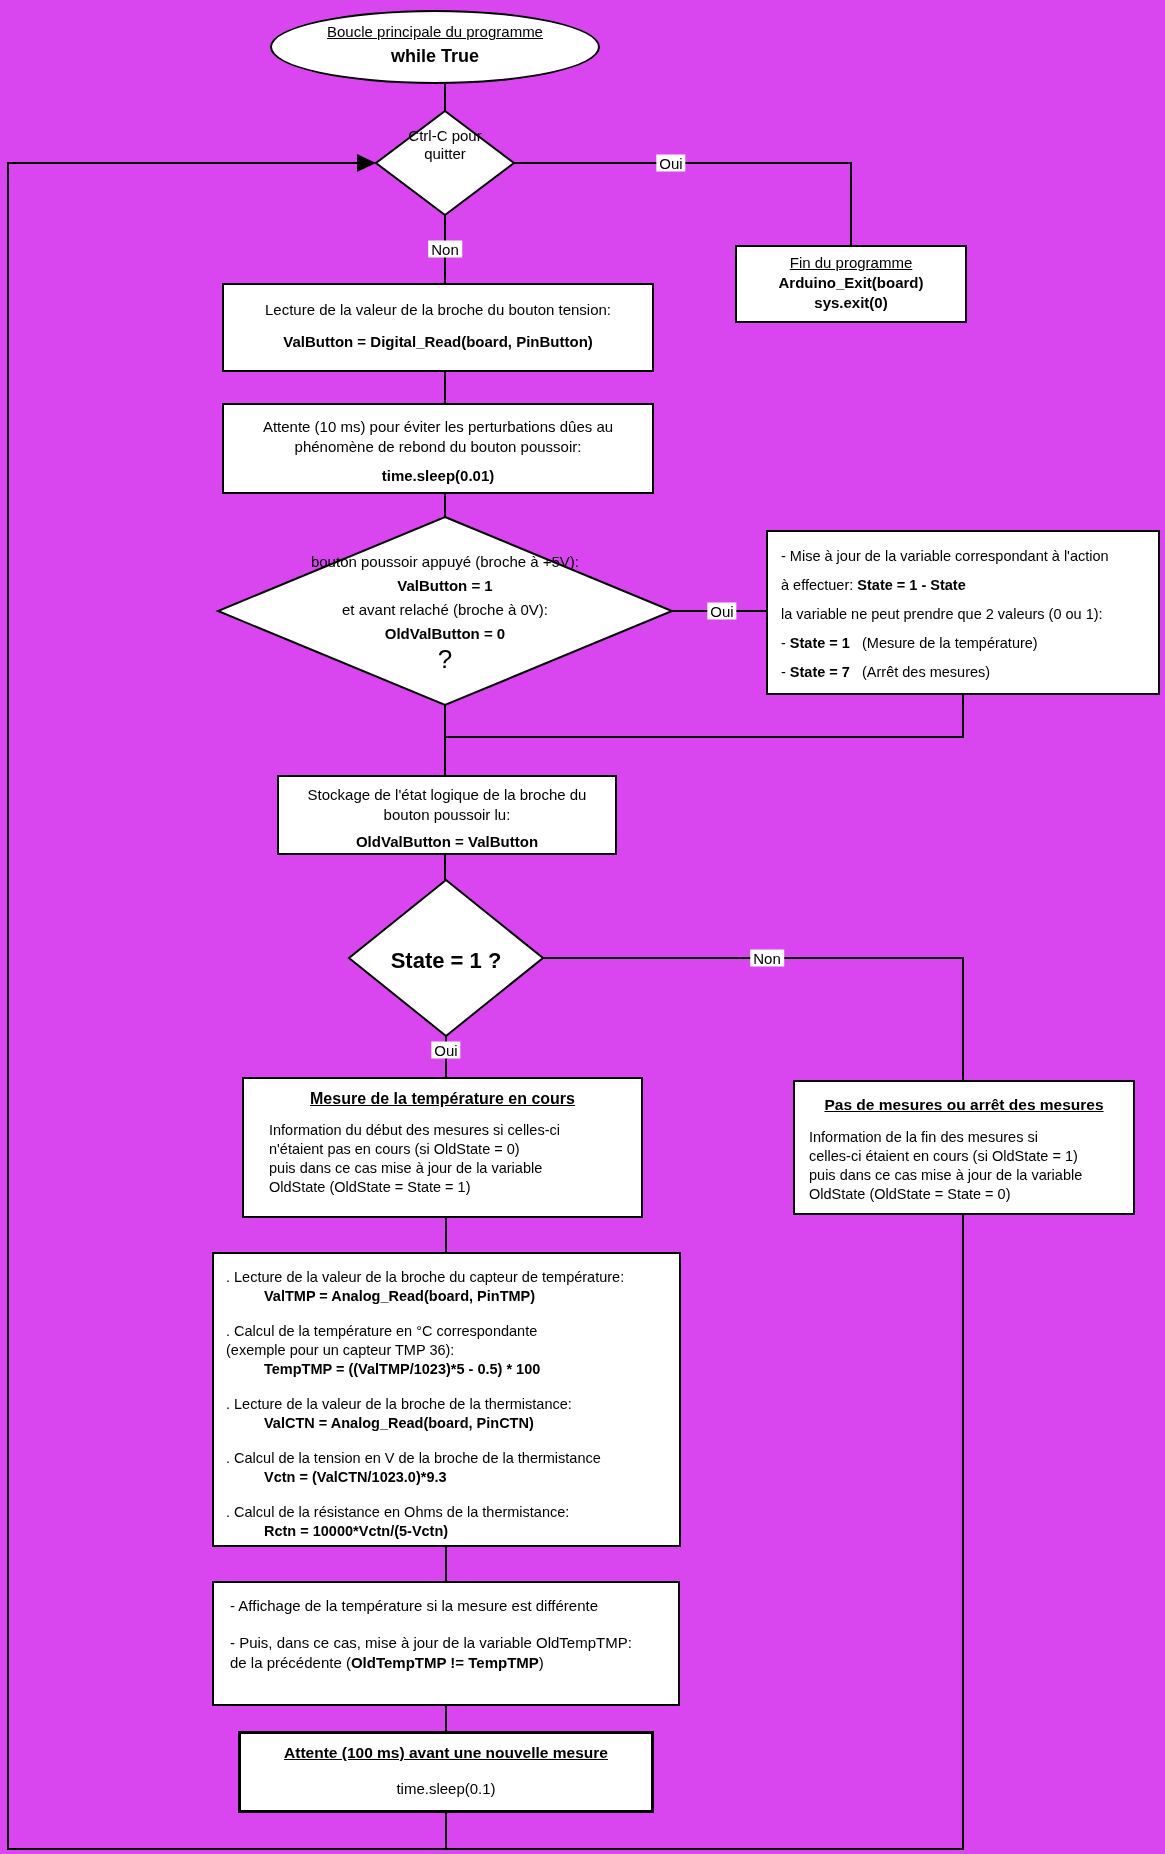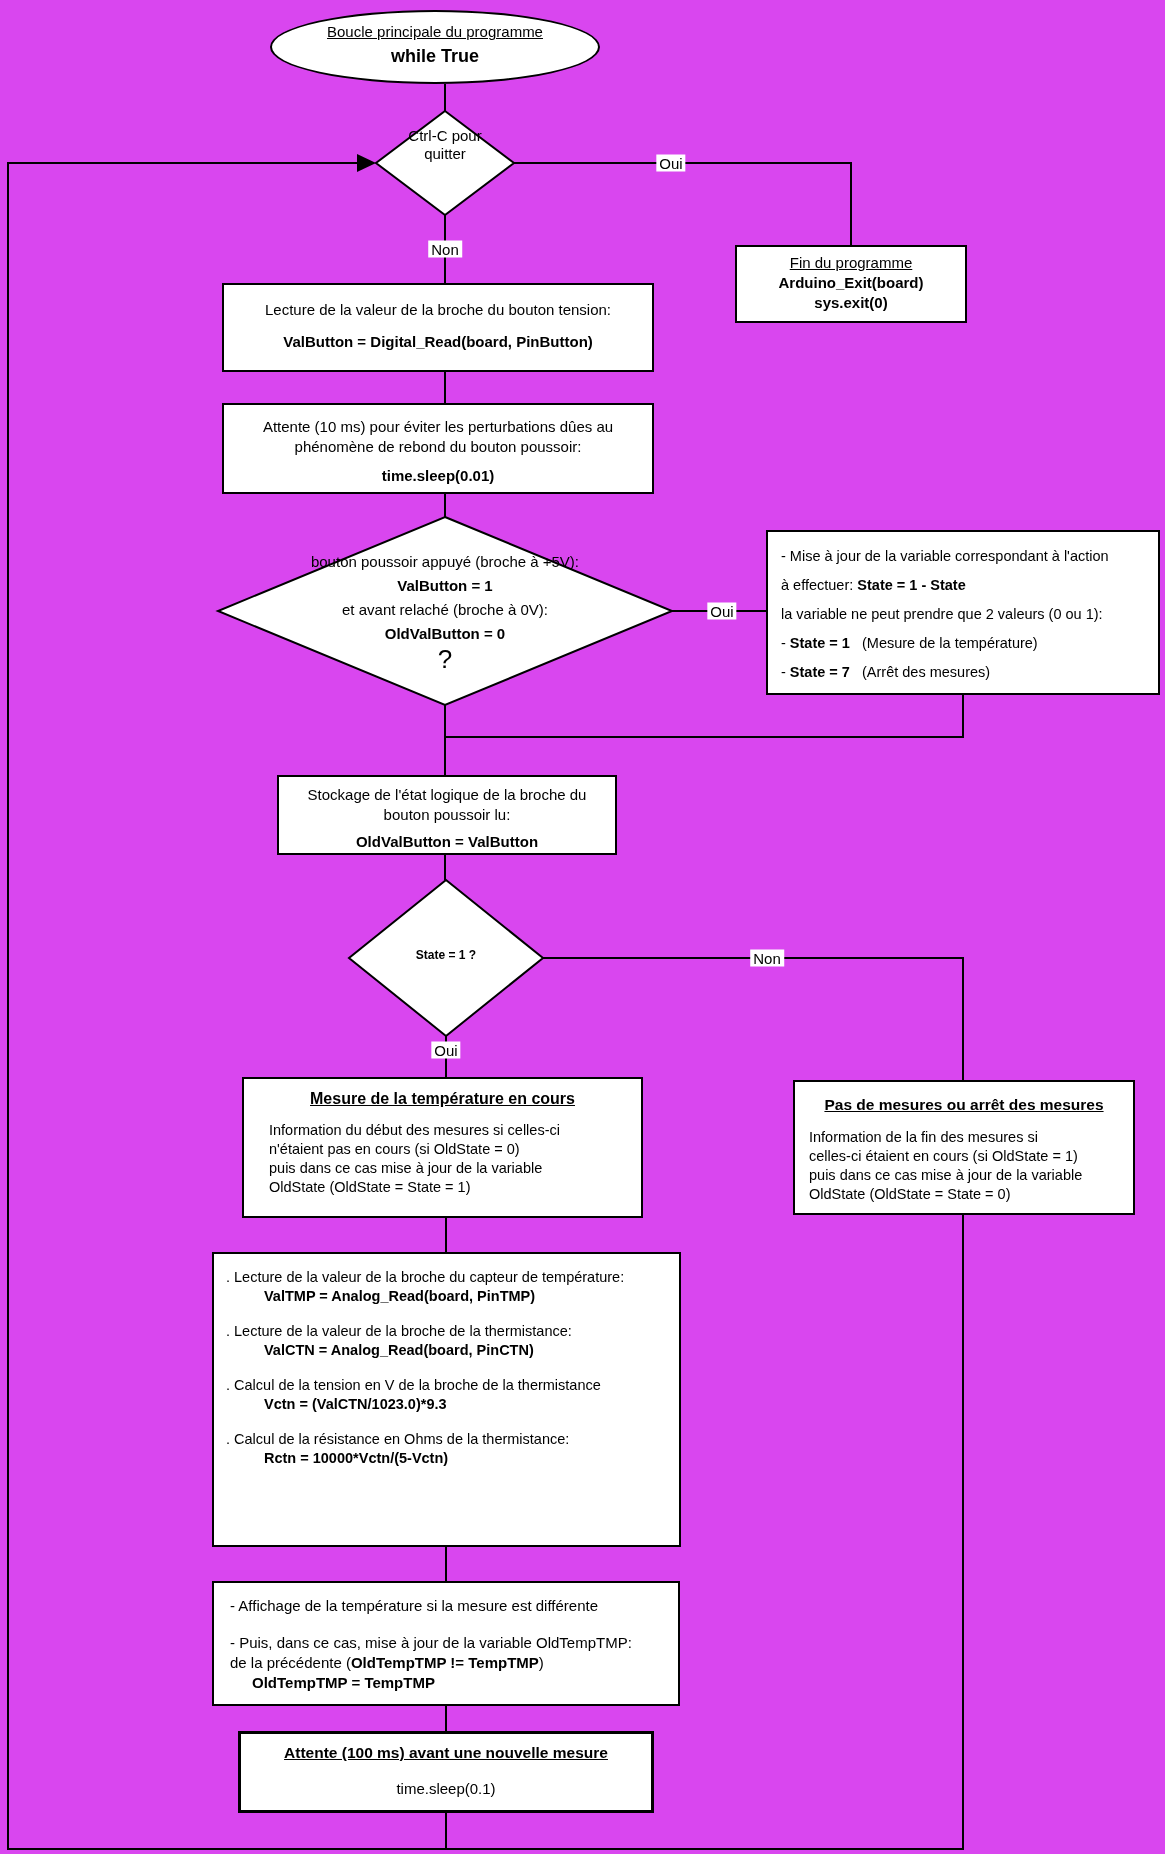--- a/index.html
+++ b/index.html
@@ -121,21 +121,21 @@
     <div class="nw"><span>- </span><span class="b">State = 1</span><span>&nbsp;&nbsp;&nbsp;(Mesure de la température)</span></div>
     <div class="nw"><span>- </span><span class="b">State = 7</span><span>&nbsp;&nbsp;&nbsp;(Arrêt des mesures)</span></div>
   </div>
 
   <div class="node center" style="left:277px;top:775px;width:340px;height:80px;padding-top:8px;">
     <div class="t15 nw">Stockage de l'état logique de la broche du</div>
     <div class="t15 nw">bouton poussoir lu:</div>
     <div class="b t15 nw" style="margin-top:7px;">OldValButton = ValButton</div>
   </div>
 
-  <div class="abs center b" style="left:349px;top:948px;width:194px;font-size:12px;">State = 1 ?</div>
+  <div class="abs center b" style="left:349px;top:948px;width:194px;font-size:22px;">State = 1 ?</div>
 
   <div class="lbl" style="left:767px;top:958px;">Non</div>
   <div class="lbl" style="left:446px;top:1050px;">Oui</div>
 
   <div class="node" style="left:242px;top:1077px;width:401px;height:141px;padding-top:11px;">
     <div class="b u center" style="font-size:16px;">Mesure de la température en cours</div>
     <div class="t145" style="margin-top:13px;padding-left:25px;">
       <div class="nw">Information du début des mesures si celles-ci</div>
       <div class="nw">n'étaient pas en cours (si OldState = 0)</div>
       <div class="nw">puis dans ce cas mise à jour de la variable</div>
@@ -152,38 +152,42 @@
       <div class="nw">OldState (OldState = State = 0)</div>
     </div>
   </div>
 
   <div class="node t145" style="left:212px;top:1252px;width:469px;height:295px;padding:14px 0 0 12px;">
     <div style="margin-bottom:16px;">
       <div class="nw">. Lecture de la valeur de la broche du capteur de température:</div>
       <div class="b codeline" style="padding-left:38px;">ValTMP = Analog_Read(board, PinTMP)</div>
     </div>
     <div style="margin-bottom:16px;">
+      <div class="nw">. Calcul de la température en °C correspondante</div>
+      <div class="nw">(exemple pour un capteur TMP 36):</div>
+      <div class="b codeline" style="padding-left:38px;">TempTMP = ((ValTMP/1023)*5 - 0.5) * 100</div>
+    </div>
+    <div style="margin-bottom:16px;">
       <div class="nw">. Lecture de la valeur de la broche de la thermistance:</div>
       <div class="b codeline" style="padding-left:38px;">ValCTN = Analog_Read(board, PinCTN)</div>
     </div>
     <div style="margin-bottom:16px;">
       <div class="nw">. Calcul de la tension en V de la broche de la thermistance</div>
       <div class="b codeline" style="padding-left:38px;">Vctn = (ValCTN/1023.0)*9.3</div>
     </div>
     <div>
       <div class="nw">. Calcul de la résistance en Ohms de la thermistance:</div>
       <div class="b codeline" style="padding-left:38px;">Rctn = 10000*Vctn/(5-Vctn)</div>
     </div>
   </div>
 
   <div class="node t15" style="left:212px;top:1581px;width:468px;height:125px;padding:13px 0 0 16px;">
     <div class="nw">- Affichage de la température si la mesure est différente</div>
     <div class="nw" style="margin-top:17px;">- Puis, dans ce cas, mise à jour de la variable OldTempTMP:</div>
     <div class="nw"><span>de la précédente (</span><span class="b">OldTempTMP != TempTMP</span><span>)</span></div>
-    <div class="b nw" style="padding-left:22px;">OldTempTMP = TempTMP</div>
   </div>
 
   <div class="node center" style="left:238px;top:1731px;width:416px;height:82px;border-width:3px;padding-top:10px;">
     <div class="b u" style="font-size:15.5px;">Attente (100 ms) avant une nouvelle mesure</div>
     <div class="t15 nw" style="margin-top:17px;">time.sleep(0.1)</div>
   </div>
 
 </div>
 
 </body></html>

